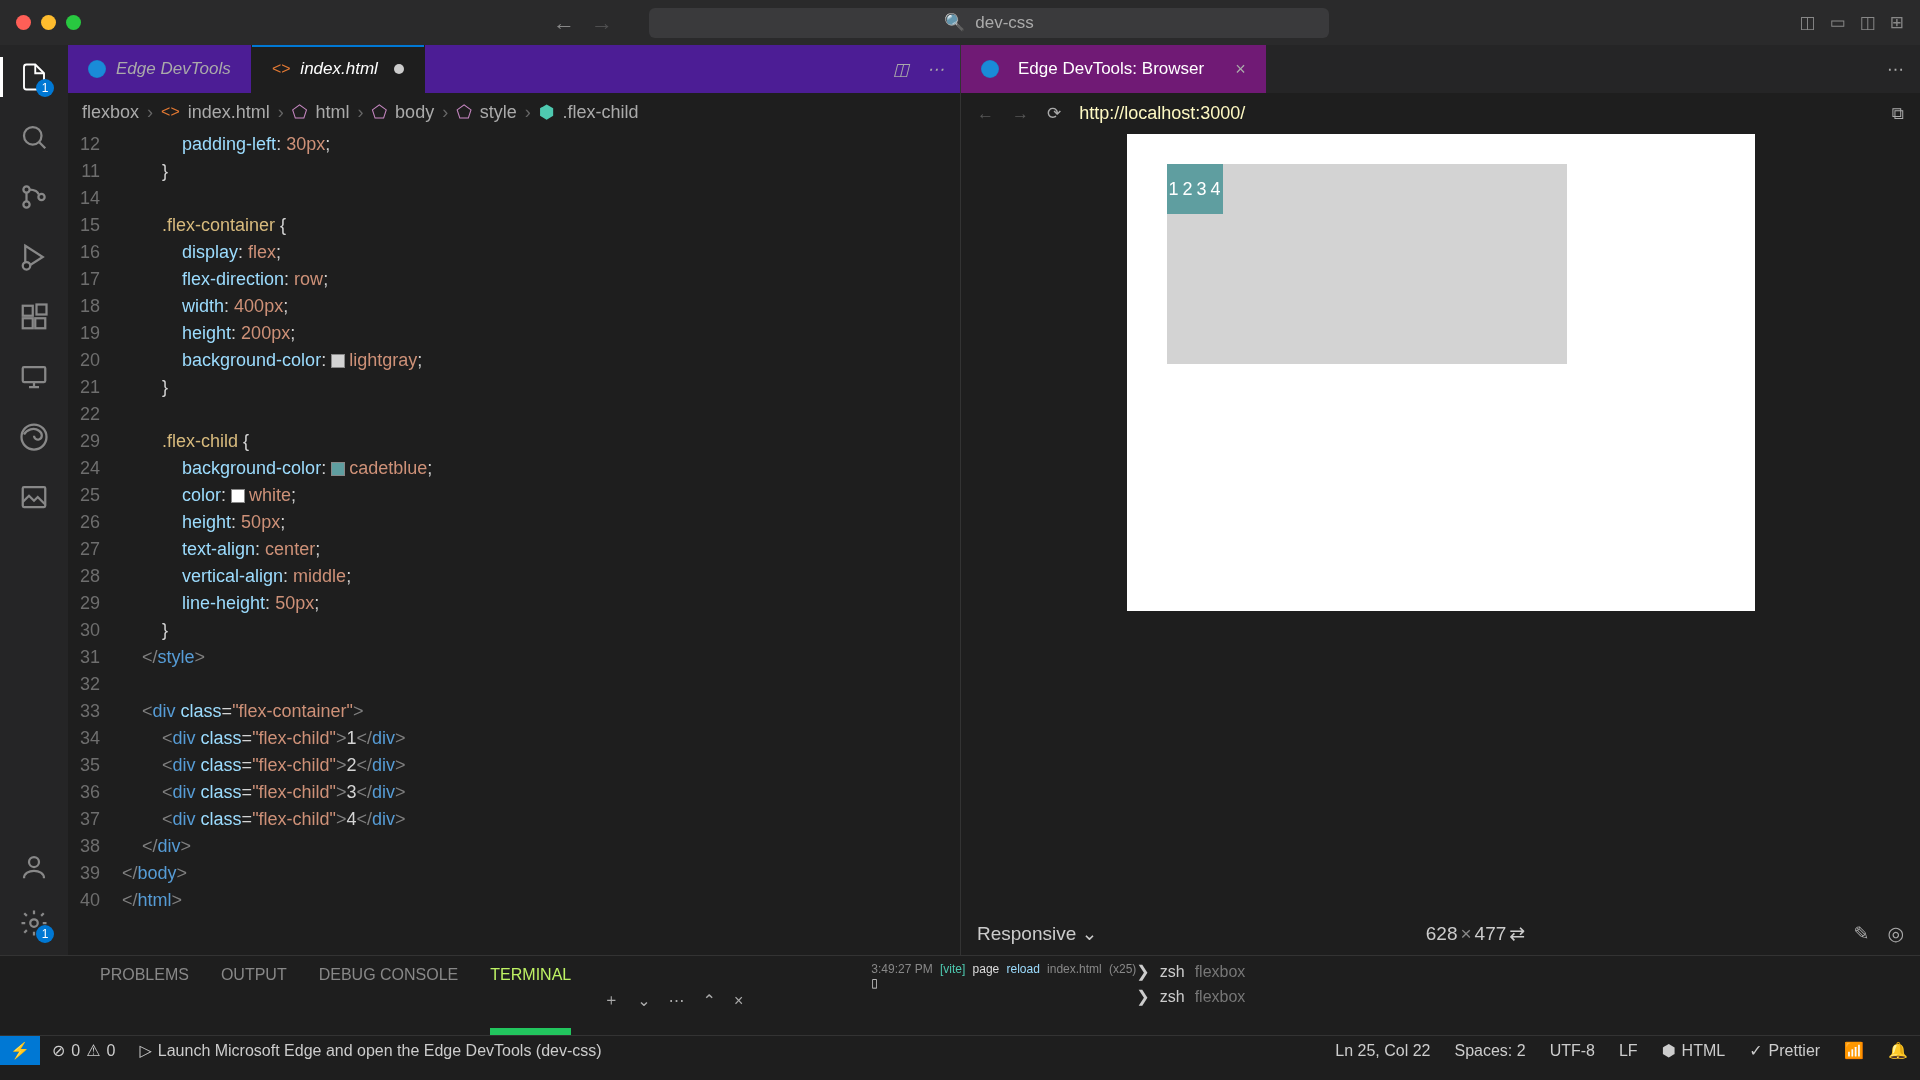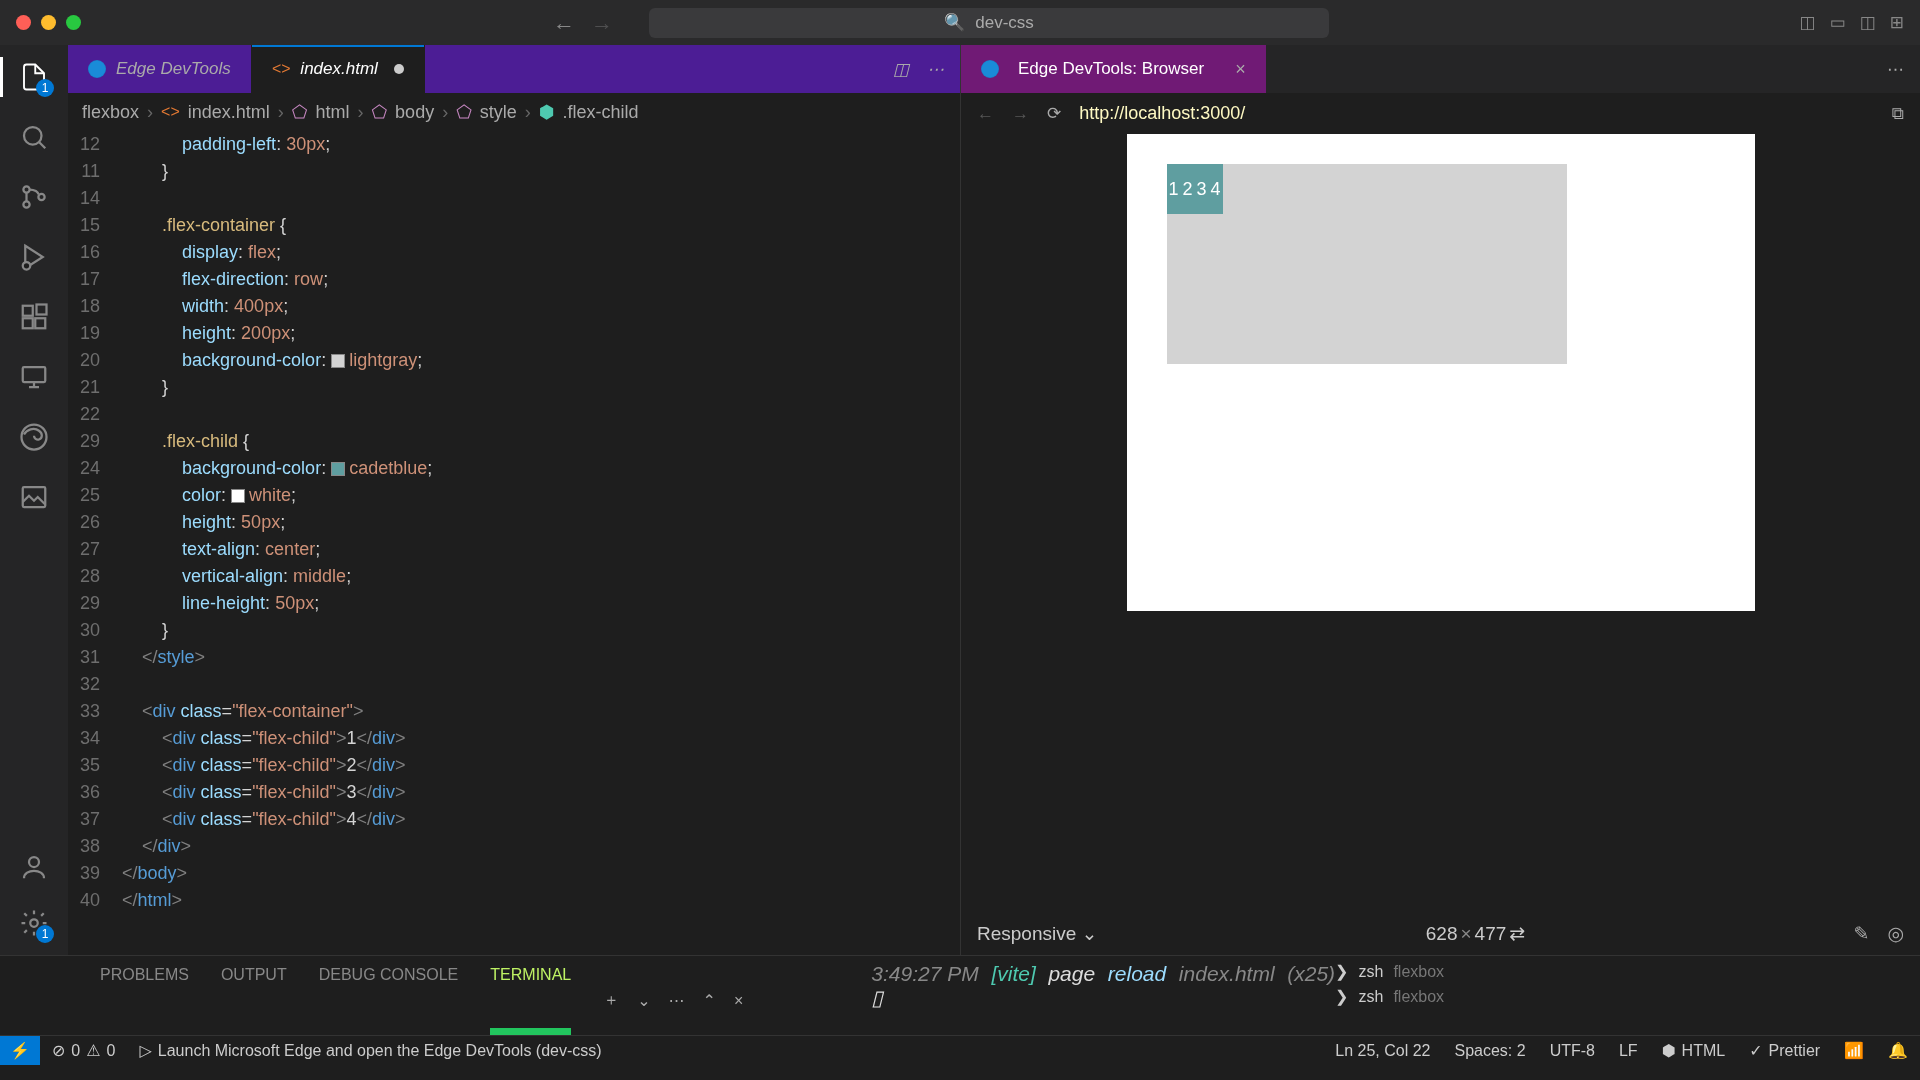--- a/index.html
+++ b/index.html
@@ -75,21 +75,21 @@
 .devbar .dim { display: flex; align-items: center; gap: 3px; }
 .devbar .x { color: #888; }
 .devbar .right { margin-left: auto; display: flex; gap: 18px; color: #aaa; }
 
 
 .bottompanel { height: 80px; background: #1e1e1e; border-top: 1px solid #333; display: flex; flex-direction: row; }
 .paneltabs { display: flex; gap: 32px; padding: 10px 28px 0 100px; font-size: 16px; color: #888; }
 .paneltabs .pt.active { color: #bef264; border-bottom: 7px solid #22c55e; padding-bottom: 5px; }
 .panelactions { margin-left: auto; display: flex; gap: 18px; color: #aaa; align-items: center; }
 .termrow { display: flex; align-items: flex-start; }
-.termtext { padding: 6px 0 0 100px; font-family: Menlo, monospace; font-size: 21px; color: #ddd; flex: 1; font-style: italic; }
+.termtext { padding: 6px 0 0 100px; font-family: Menlo, monospace; font-size: 12px; color: #ddd; flex: 1; }
 .t-time { color: #888; }
 .t-vite { color: #4ec9b0; }
 .t-reload { color: #9cdcfe; }
 .t-x25 { color: #888; }
 .termlist { padding: 6px 16px 0 0; display: flex; flex-direction: column; gap: 6px; font-size: 16px; color: #ccc; }
 .termlist .ti { display: flex; gap: 10px; align-items: center; }
 .termlist .ti .dir { color: #777; }
 
 
 .statusbar { height: 30px; background: #1e1e1e; border-top: 1px solid #333; display: flex; align-items: center; font-size: 16px; color: #ccc; }

